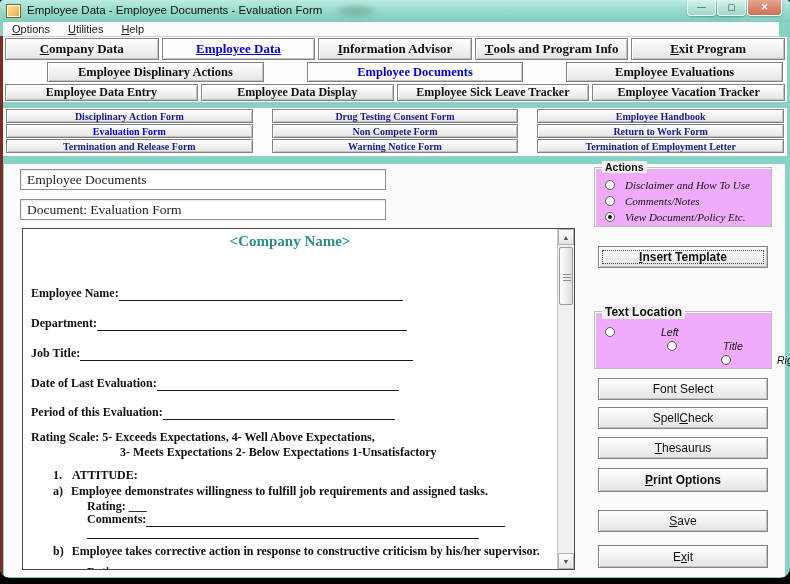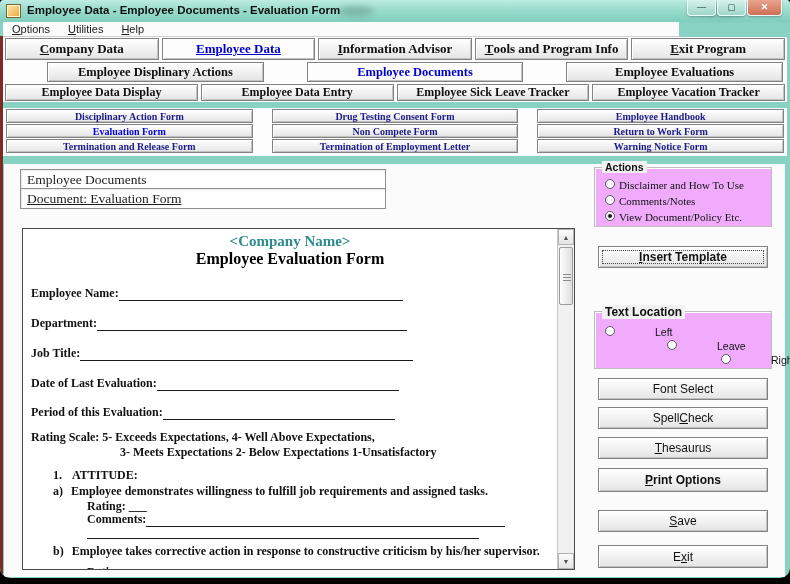--- a/index.html
+++ b/index.html
@@ -7,34 +7,34 @@
               font-family:"Liberation Sans", sans-serif; }
   .window { position:absolute; left:0; top:0; width:790px; height:578px;
             background:#87d2c3; border-radius:4px 4px 10px 10px; overflow:hidden; }
 
   
   .titlebar { position:absolute; left:0; top:0; width:100%; height:22px;
               background:linear-gradient(180deg,#bcebe2 0%,#9adccd 45%,#7fcdbd 100%); }
   .app-icon { position:absolute; left:6px; top:4px; width:15px; height:14px;
               background:linear-gradient(135deg,#fbe9a8,#eca63f); border:1px solid #7a6426;
               box-shadow:inset 0 0 0 1px #fff7d8; }
-  .title-text { position:absolute; left:27px; top:4px; font-size:11.5px; color:#101010; white-space:nowrap;font-weight:bold; }
+  .title-text { position:absolute; left:27px; top:4px; font-size:11.5px; color:#101010; white-space:nowrap; }
   .smudge { position:absolute; background:#4e6e68; opacity:.35; filter:blur(3px); border-radius:50%; }
   .smudge.s1 { left:338px; top:6px; width:36px; height:10px; }
   .smudge.s2 { left:698px; top:3px; width:46px; height:13px; opacity:.3; }
   .win-controls { position:absolute; right:8px; top:0; display:flex; }
   .win-btn { width:29px; height:16px; margin-left:1px; border:1px solid #e8fffb;
              border-top:none; border-radius:0 0 4px 4px;
              background:linear-gradient(180deg,#d7f2ec,#9fd6c9);
              display:flex; align-items:center; justify-content:center;
              font-size:9px; color:#2c4a44; line-height:1; box-shadow:0 1px 2px rgba(0,0,0,.25); }
   .win-btn.close { width:35px; background:linear-gradient(180deg,#e9a38e,#cf6f58); color:#fff; font-weight:bold; }
 
   
-  .menubar { position:absolute; left:3px; top:22px; width:676px; height:15px;
+  .menubar { position:absolute; left:3px; top:22px; width:776px; height:15px;
              background:#fbfbfb; border-bottom:1px solid #cfcfcf; display:flex; align-items:center; }
   .menu-item { font-size:11px; color:#1a1a1a; padding:0 9px; white-space:nowrap; }
 
   
   .nav-strip { position:absolute; left:3px; top:37px; width:784px; height:65px; background:#fdfdfd; }
   .row { position:absolute; display:flex; }
   .row1 { left:2px; top:1px; width:780px; height:22px; gap:3px; }
   .row2 { left:4px; top:25px; width:776px; height:20px; gap:3px; }
   .row3 { left:2px; top:47px; width:780px; height:17px; gap:3px; }
   .btn3d { background:linear-gradient(180deg,#ffffff,#e4e4e4); border:1px solid #828282;
@@ -56,28 +56,28 @@
             white-space:nowrap; overflow:hidden; }
   .docbtn.active { color:#0000e0;text-align:right; }
 
   
   .main-panel { position:absolute; left:4px; top:164px; width:781px; height:413px; background:#fbfbfb; }
   .field-box { position:absolute; left:16px; width:366px; height:21px; background:#fff;
                border:1px solid #8f8f8f; box-shadow:inset 1px 1px 2px rgba(0,0,0,.10);
                font-family:"Liberation Serif", serif; font-size:13.5px; color:#1c1c1c;
                display:flex; align-items:center; padding-left:6px; }
   .field1 { top:5px; }
-  .field2 { top:24px;text-decoration:underline; }
+  .field2 { top:35px; }
 
   .groupbox { position:absolute; background:#f0abfc; border:1px solid #bdbdbd;
               box-shadow:inset 1px 1px 0 #fff; }
   .groupbox .gb-label { position:absolute; left:7px; top:-7px; background:#f1f1f1; padding:0 3px;
               font-size:10.5px; font-weight:bold; color:#111; }
   .actions-box { left:590px; top:3px; width:178px; height:60px; }
-  .radio-row { position:absolute; display:flex; align-items:flex-start; gap:4px; }
+  .radio-row { position:absolute; display:flex; align-items:center; gap:10px;font-style:italic; }
   .radio { width:10px; height:10px; border-radius:50%; border:1px solid #5a5a5a; background:#fff;
            position:relative; flex:none; }
   .radio.checked::after { content:""; position:absolute; left:2px; top:2px; width:4px; height:4px;
            border-radius:50%; background:#111; }
   .radio-label { font-family:"Liberation Serif", serif; font-size:11px; color:#111; white-space:nowrap; }
   .actions-box .r0 { left:10px; top:11px; }
   .actions-box .r1 { left:10px; top:27px; }
   .actions-box .r2 { left:10px; top:43px; }
 
   
@@ -188,38 +188,38 @@
           <span class="ak">E</span>
           <span>xit Program</span>
         </div>
     </div>
     <div class="row row2">
       <div class="btn3d tabbtn">Employee Displinary Actions</div>
       <div class="btn3d tabbtn active">Employee Documents</div>
       <div class="btn3d tabbtn">Employee Evaluations</div>
     </div>
     <div class="row row3">
+      <div class="btn3d tabbtn">Employee Data Entry</div>
       <div class="btn3d tabbtn">Employee Data Display</div>
-      <div class="btn3d tabbtn">Employee Data Entry</div>
       <div class="btn3d tabbtn">Employee Sick Leave Tracker</div>
       <div class="btn3d tabbtn">Employee Vacation Tracker</div>
     </div>
   </div>
 
   <div class="docbtn-strip">
     <div class="docbtn-grid">
       <div class="btn3d docbtn">Disciplinary Action Form</div>
       <div class="btn3d docbtn">Drug Testing Consent Form</div>
       <div class="btn3d docbtn">Employee Handbook</div>
       <div class="btn3d docbtn active">Evaluation Form</div>
       <div class="btn3d docbtn">Non Compete Form</div>
       <div class="btn3d docbtn">Return to Work Form</div>
       <div class="btn3d docbtn">Termination and Release Form</div>
+      <div class="btn3d docbtn">Warning Notice Form</div>
       <div class="btn3d docbtn">Termination of Employment Letter</div>
-      <div class="btn3d docbtn">Warning Notice Form</div>
     </div>
   </div>
 
   <div class="main-panel">
 
     <div class="field-box field1">Employee Documents</div>
     <div class="field-box field2">Document: Evaluation Form</div>
 
     <div class="groupbox actions-box">
       <div class="gb-label">Actions</div>
@@ -233,21 +233,20 @@
       </div>
       <div class="radio-row r2">
         <span class="radio checked"></span>
         <span class="radio-label">View Document/Policy Etc.</span>
       </div>
     </div>
 
     <div class="doc-area">
       <div class="doc-content">
         <div class="c-company">&lt;Company Name&gt;</div>
-        <div class="c-title">Employee Evaluation Form</div>
         <div class="dline l-name">
             <span>Employee Name:</span>
             <span class="u"></span>
           </div>
         <div class="dline l-dept">
             <span>Department:</span>
             <span class="u"></span>
           </div>
         <div class="dline l-date">
             <span>Date of Last Evaluation:</span>
@@ -305,21 +304,21 @@
     </div>
 
     <div class="groupbox textloc-box">
       <div class="gb-label" style="font-size:12px;">Text Location</div>
       <div class="radio-row r0">
         <span class="radio"></span>
         <span class="radio-label">Left</span>
       </div>
       <div class="radio-row r1">
         <span class="radio"></span>
-        <span class="radio-label">Leave</span>
+        <span class="radio-label">Title</span>
       </div>
       <div class="radio-row r2">
         <span class="radio"></span>
         <span class="radio-label">Right</span>
       </div>
     </div>
 
     <div class="btn3d rbtn b-font">
       <span>Font Select</span>
         <span class="ak"></span>

